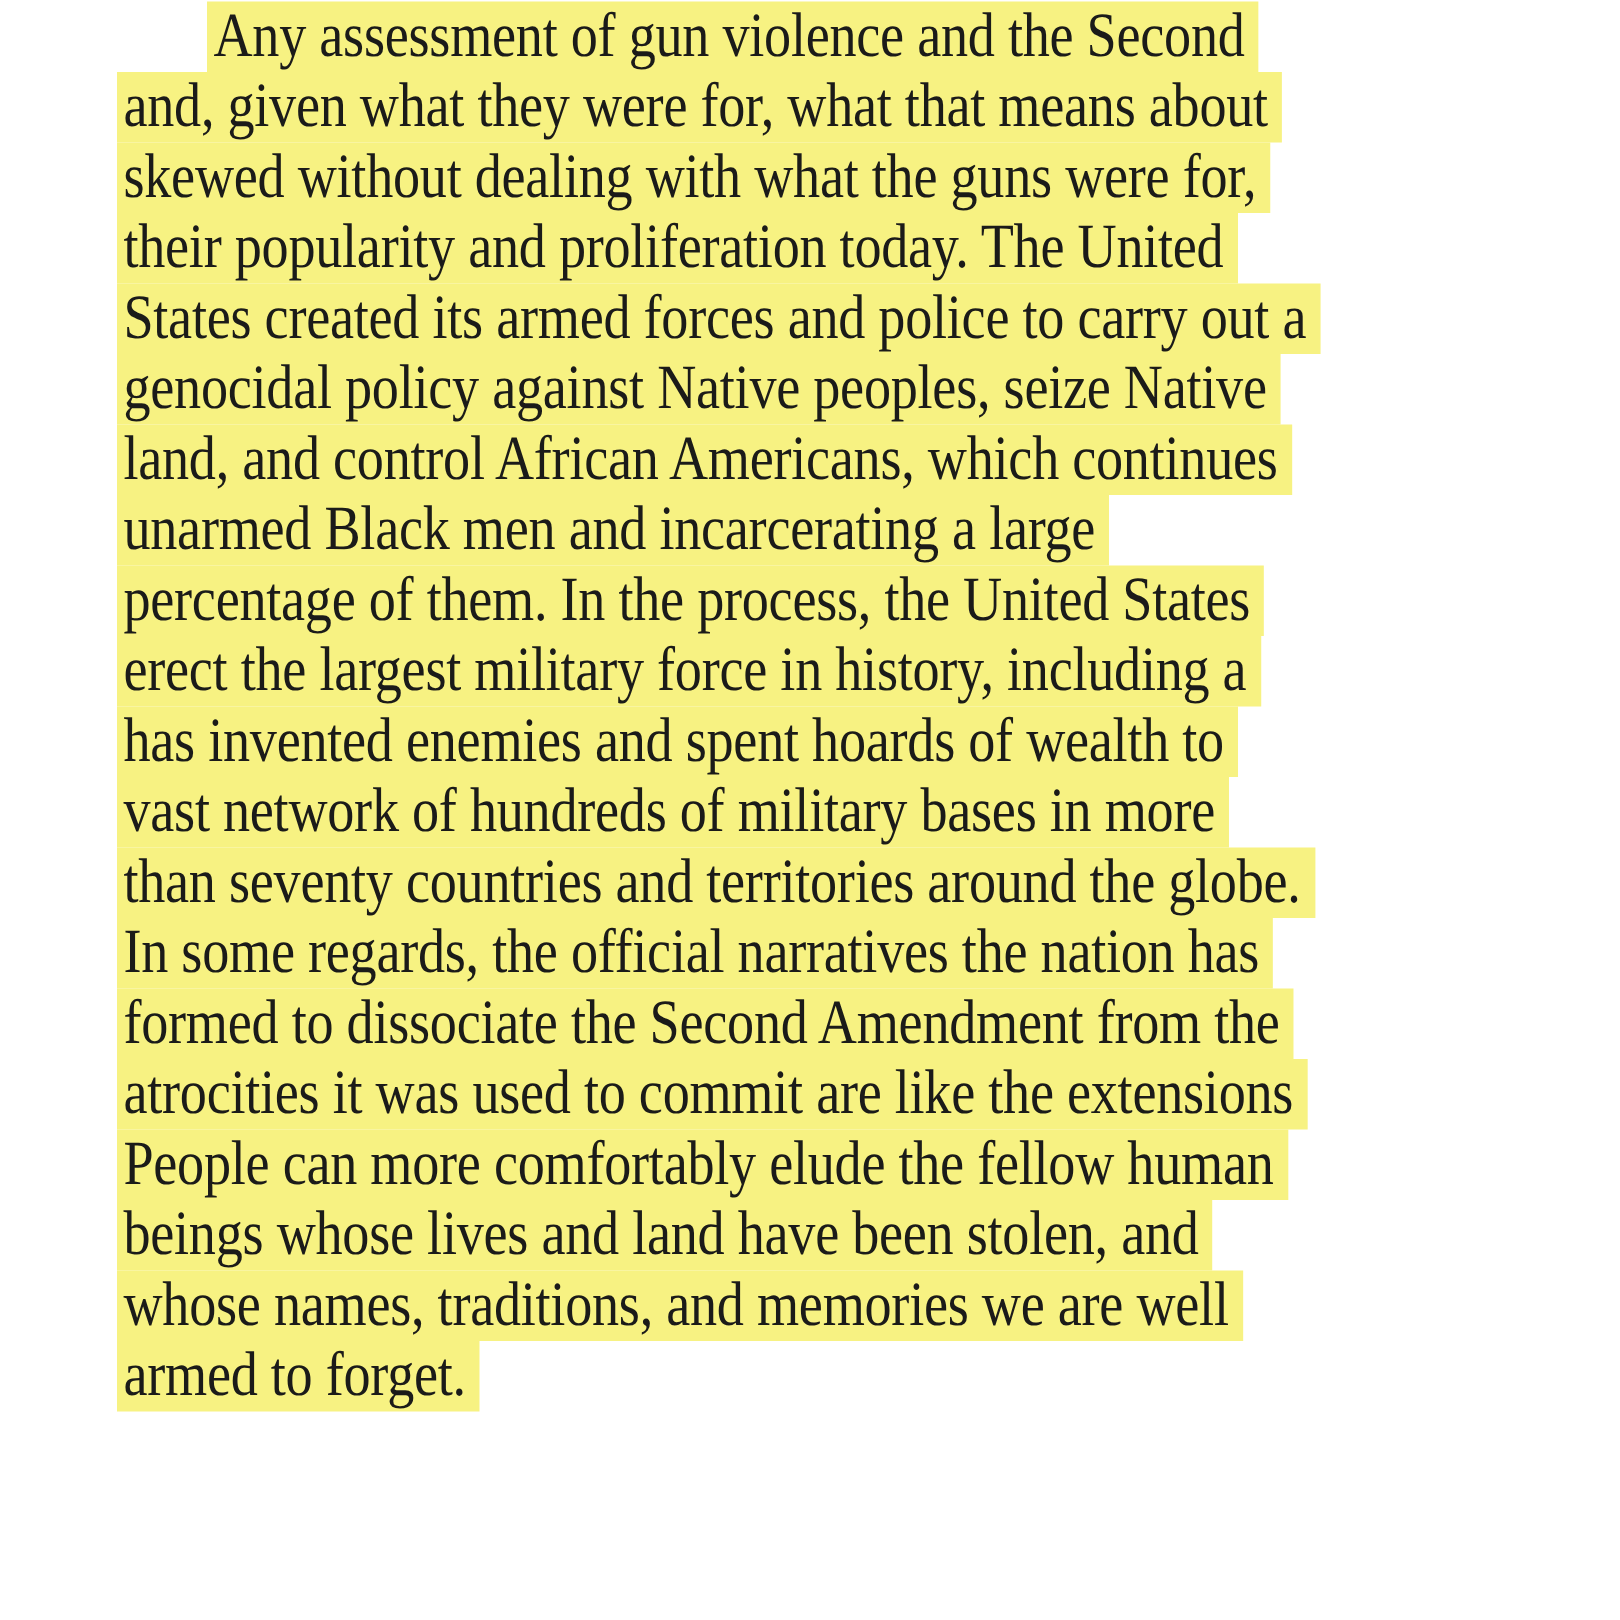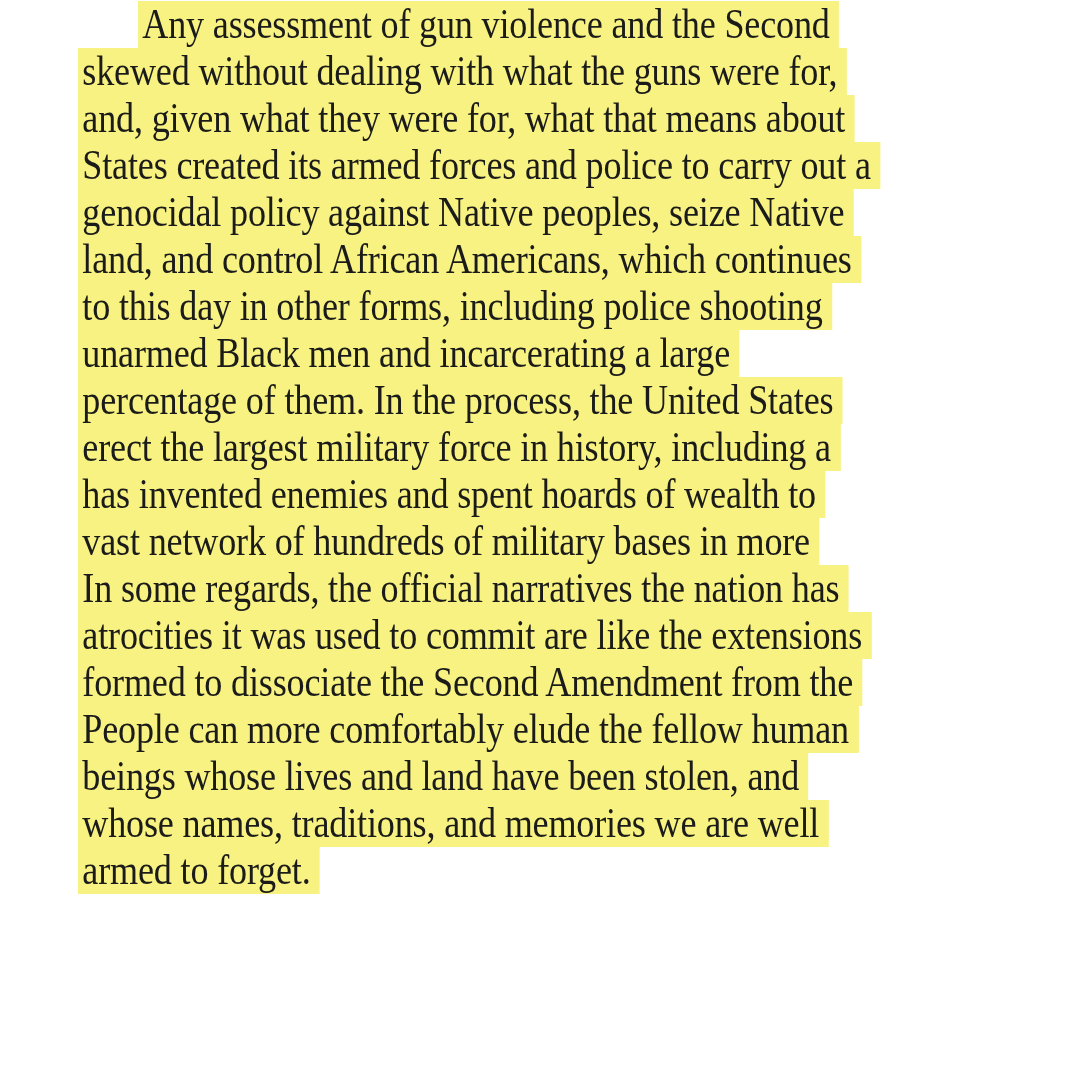--- a/index.html
+++ b/index.html
@@ -50,32 +50,33 @@
   .line.indent .hl {
     margin-left: 60px;
   }
 </style>
 </head>
 <body>
 
 <main class="page">
   <div class="para">
       <div class="line indent"><span class="hl">Any assessment of gun violence and the Second</span></div>
+      <div class="line"><span class="hl">and, given what they were for, what that means about</span></div>
       <div class="line"><span class="hl">skewed without dealing with what the guns were for,</span></div>
-      <div class="line"><span class="hl">and, given what they were for, what that means about</span></div>
+      <div class="line"><span class="hl">their popularity and proliferation today. The United</span></div>
       <div class="line"><span class="hl">States created its armed forces and police to carry out a</span></div>
       <div class="line"><span class="hl">genocidal policy against Native peoples, seize Native</span></div>
       <div class="line"><span class="hl">land, and control African Americans, which continues</span></div>
-      <div class="line"><span class="hl">to this day in other forms, including police shooting</span></div>
       <div class="line"><span class="hl">unarmed Black men and incarcerating a large</span></div>
       <div class="line"><span class="hl">percentage of them. In the process, the United States</span></div>
       <div class="line"><span class="hl">erect the largest military force in history, including a</span></div>
       <div class="line"><span class="hl">has invented enemies and spent hoards of wealth to</span></div>
       <div class="line"><span class="hl">vast network of hundreds of military bases in more</span></div>
+      <div class="line"><span class="hl">than seventy countries and territories around the globe.</span></div>
       <div class="line"><span class="hl">In some regards, the official narratives the nation has</span></div>
+      <div class="line"><span class="hl">formed to dissociate the Second Amendment from the</span></div>
       <div class="line"><span class="hl">atrocities it was used to commit are like the extensions</span></div>
-      <div class="line"><span class="hl">formed to dissociate the Second Amendment from the</span></div>
       <div class="line"><span class="hl">People can more comfortably elude the fellow human</span></div>
       <div class="line"><span class="hl">beings whose lives and land have been stolen, and</span></div>
       <div class="line"><span class="hl">whose names, traditions, and memories we are well</span></div>
       <div class="line"><span class="hl">armed to forget.</span></div>
     </div>
 </main>
 
 </body></html>

